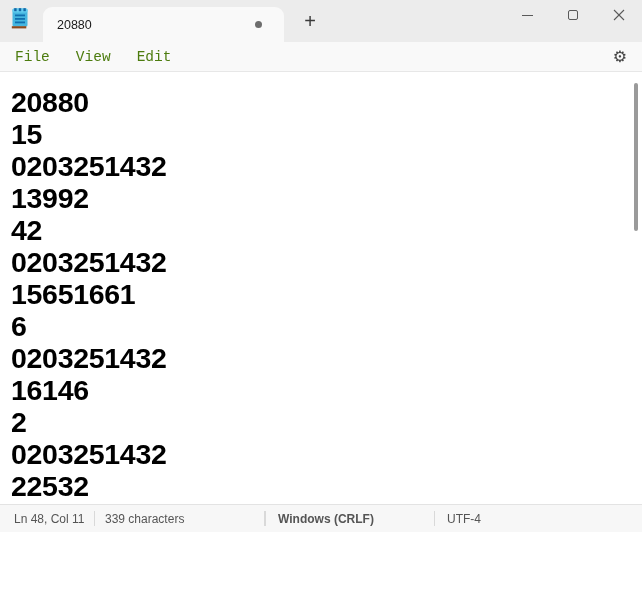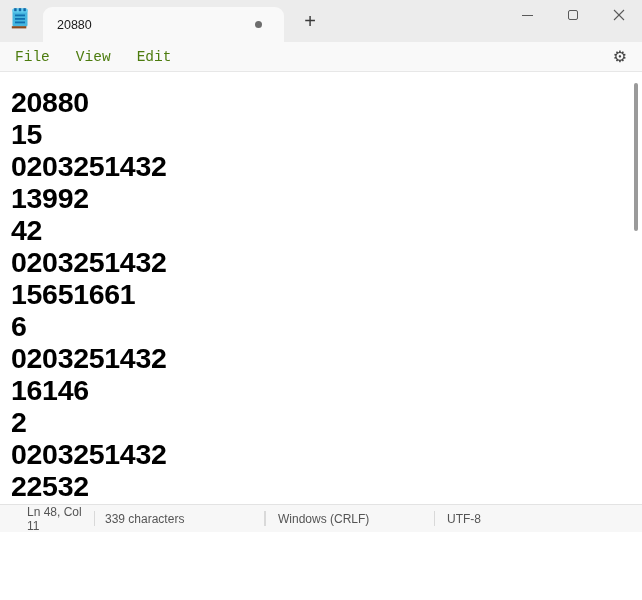--- a/index.html
+++ b/index.html
@@ -52,24 +52,24 @@
     position:absolute; right:4px; top:11px; width:4px; height:148px;
     background:#9a9a9a; border-radius:2px;
   }
 
   
   .statusbar {
     height:28px; flex:none; background:#f7f7f7; border-top:1px solid #e3e3e3;
     display:flex; align-items:center; font-size:12px; color:#555555;
   }
   .sb-cell { display:flex; align-items:center; height:100%; flex:none; }
-  .sb-cell.c1 { width:94px;  padding-left:27px; }
+  .sb-cell.c1 { width:94px;  padding-left:14px; }
   .sb-cell.c2 { width:169px; padding-left:10px; }
   .sb-cell.c3 { width:72px;  padding-left:14px; }
-  .sb-cell.c4 { width:168px; padding-left:12px; }
+  .sb-cell.c4 { width:168px; padding-left:12px;font-weight:bold; }
   .sb-cell.c5 { flex:1;      padding-left:12px; }
   .sb-sep { width:1px; height:15px; background:#d9d9d9; flex:none; }
 </style>
 </head>
 <body>
 
 <div class="window">
 
   <div class="titlebar">
     <svg class="app-icon" viewBox="0 0 20 24">
@@ -136,16 +136,16 @@
   </div>
 
   <div class="statusbar">
     <div class="sb-cell c1">Ln 48, Col 11</div>
     <div class="sb-sep"></div>
     <div class="sb-cell c2">339 characters</div>
     <div class="sb-sep"></div>
     <div class="sb-sep"></div>
     <div class="sb-cell c4">Windows (CRLF)</div>
     <div class="sb-sep"></div>
-    <div class="sb-cell c5">UTF-8</div>
+    <div class="sb-cell c5">UTF-4</div>
   </div>
 
 </div>
 
 </body></html>

